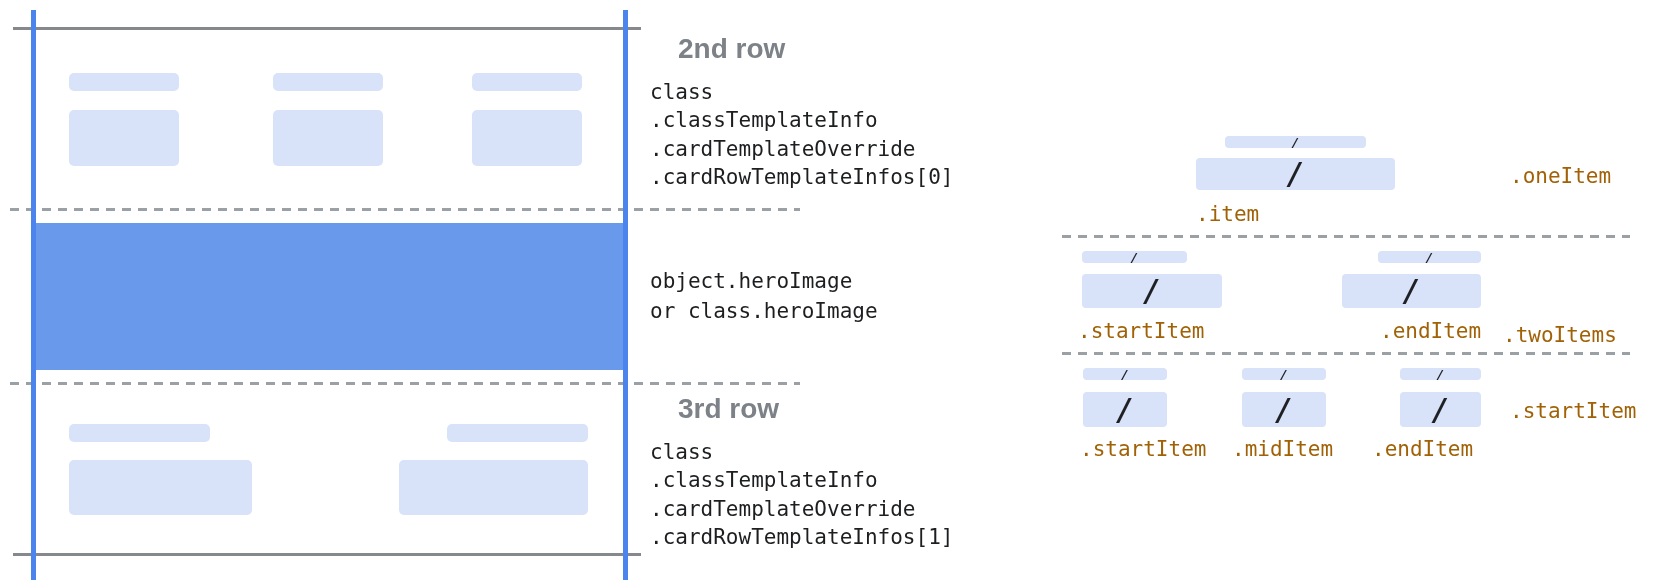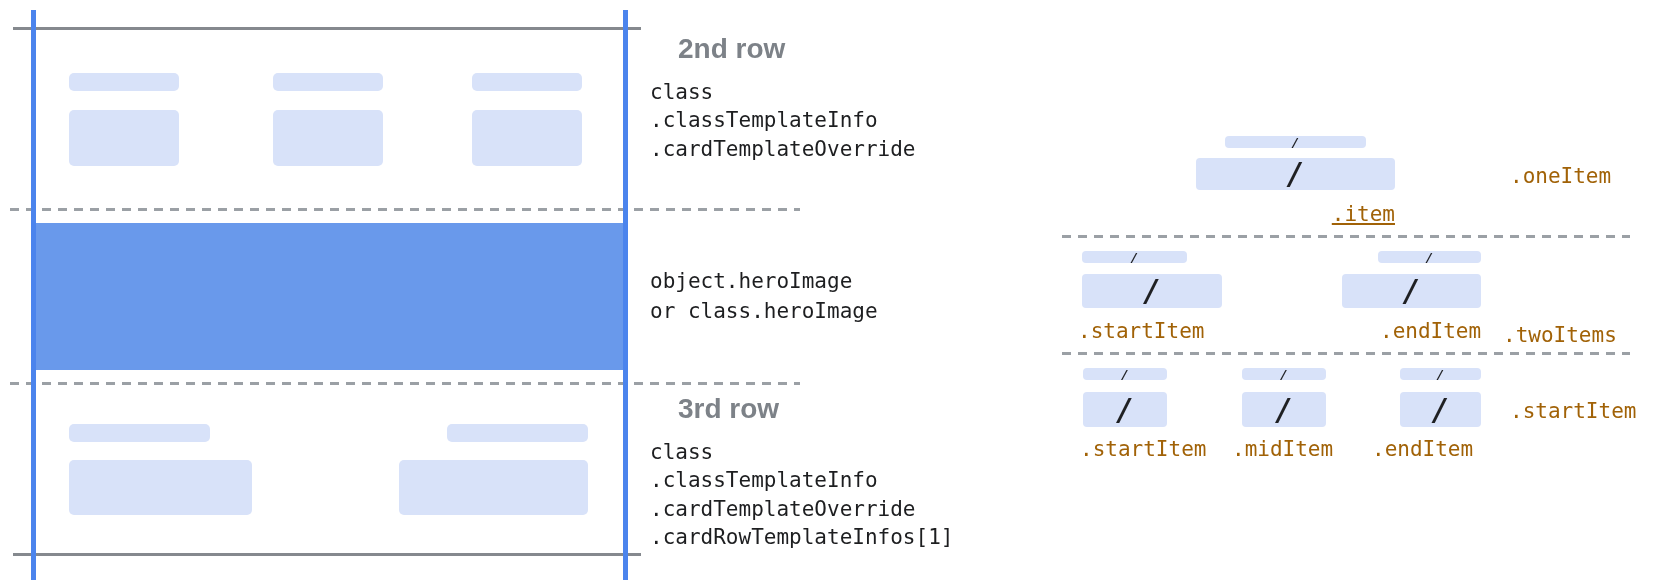--- a/index.html
+++ b/index.html
@@ -48,40 +48,41 @@
 
   <div class="abs ph" style="left:69px;top:424px;width:141px;height:18px;"></div>
   <div class="abs ph" style="left:69px;top:460px;width:183px;height:55px;"></div>
   <div class="abs ph" style="left:447px;top:424px;width:141px;height:18px;"></div>
   <div class="abs ph" style="left:399px;top:460px;width:189px;height:55px;"></div>
 
   <div class="abs heading" style="left:650px;top:34px;">2nd row</div>
   <div class="abs code" style="left:650px;top:78px;">class</div>
   <div class="abs code" style="left:650px;top:106px;">.classTemplateInfo</div>
   <div class="abs code" style="left:650px;top:135px;">.cardTemplateOverride</div>
+  <div class="abs code" style="left:650px;top:163px;">.cardRowTemplateInfos[0]</div>
 
   <div class="abs code" style="left:650px;top:296px;line-height:30px;">or class.heroImage</div>
   <div class="abs code" style="left:650px;top:266px;line-height:30px;">object.heroImage</div>
 
   <div class="abs heading" style="left:650px;top:394px;">3rd row</div>
   <div class="abs code" style="left:650px;top:438px;">class</div>
   <div class="abs code" style="left:650px;top:466px;">.classTemplateInfo</div>
   <div class="abs code" style="left:650px;top:495px;">.cardTemplateOverride</div>
   <div class="abs code" style="left:650px;top:523px;">.cardRowTemplateInfos[1]</div>
 
   <div class="abs dash" style="left:1062px;top:235px;width:568px;"></div>
   <div class="abs dash" style="left:1062px;top:352px;width:568px;"></div>
 
   <div class="abs bar" style="left:1225px;top:136px;width:141px;height:12px;">
     <span class="slash s">/</span>
   </div>
   <div class="abs bar" style="left:1196px;top:158px;width:199px;height:32px;">
     <span class="slash b">/</span>
   </div>
-  <div class="abs caption" style="left:1196px;top:203px;width:199px;text-align:right;text-decoration:underline;">.item</div>
+  <div class="abs caption" style="left:1196px;top:203px;width:199px;text-align:left;">.item</div>
   <div class="abs rowlabel" style="left:1510px;top:165px;">.oneItem</div>
 
   <div class="abs bar" style="left:1082px;top:251px;width:105px;height:12px;">
     <span class="slash s">/</span>
   </div>
   <div class="abs bar" style="left:1082px;top:274px;width:140px;height:34px;">
     <span class="slash b">/</span>
   </div>
   <div class="abs bar" style="left:1378px;top:251px;width:103px;height:12px;">
     <span class="slash s">/</span>

